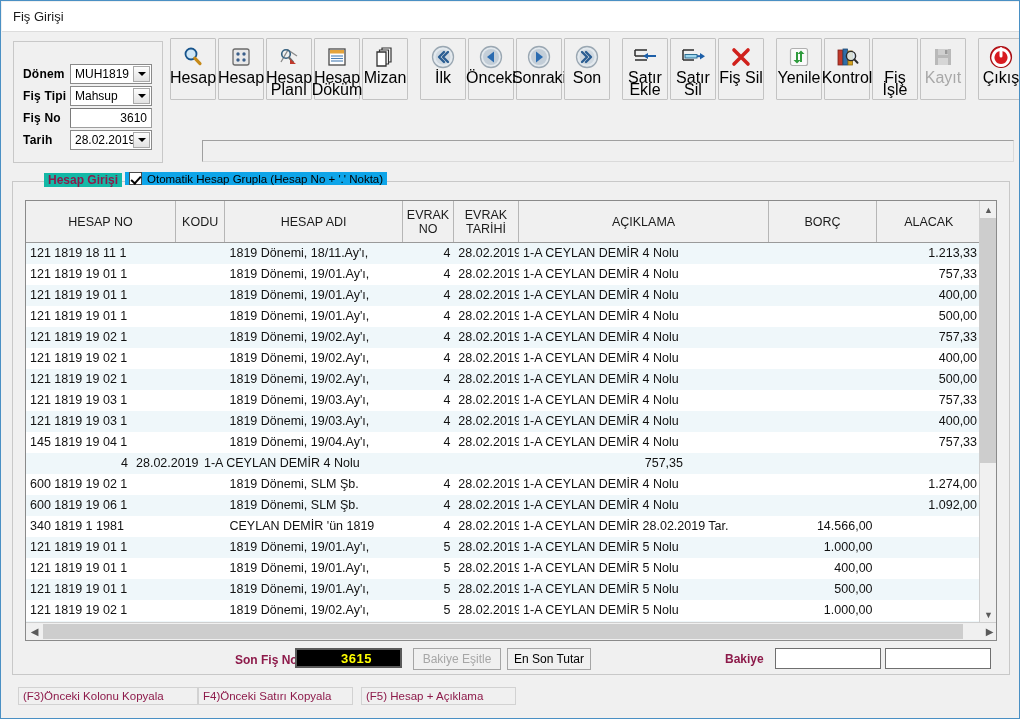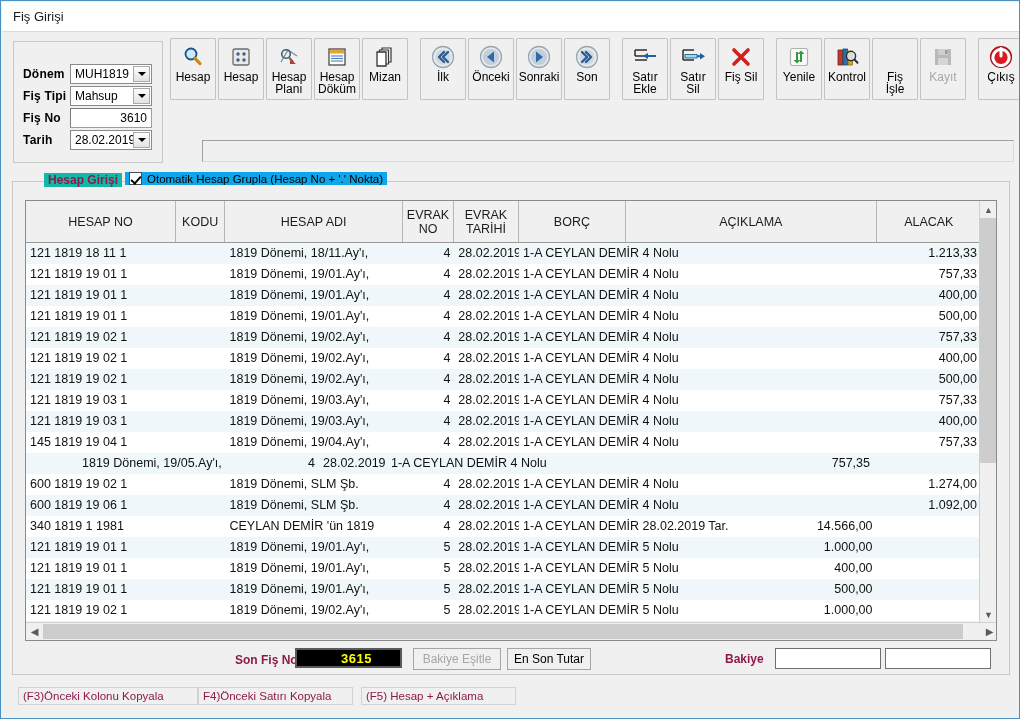--- a/index.html
+++ b/index.html
@@ -91,21 +91,21 @@
     padding-top: 4px;
     cursor: pointer;
     position: relative;
   }
   .tb-btn .ico {
     height: 28px; width: 30px;
     display: flex; align-items: center; justify-content: center;
     margin-bottom: 1px;
   }
   .tb-btn .lbl {
-    font-size: 12px; color: #000;
+    font-size: 16px; color: #000;
     text-align: center; line-height: 11.5px;
     white-space: pre-line;
   }
   .tb-btn.disabled .lbl { color: #a8a8a8; }
   .tb-sep { width: 10px; }
   
   #header-field {
     position: absolute; left: 200px; top: 108px;
     width: 812px; height: 22px;
     background: #f0f0f0;
@@ -571,22 +571,22 @@
 
     <div id="grid">
       <div id="grid-head">
           <div class="th c-hesapno">HESAP NO</div>
           <div class="th c-kodu">KODU</div>
           <div class="th c-hesapadi">HESAP ADI</div>
           <div class="th c-evrakno">EVRAK
 NO</div>
           <div class="th c-evraktar">EVRAK
 TARİHİ</div>
+          <div class="th c-aciklama">AÇIKLAMA</div>
           <div class="th c-borc">BORÇ</div>
-          <div class="th c-aciklama">AÇIKLAMA</div>
           <div class="th c-alacak">ALACAK</div>
         </div>
       <div id="grid-body">
           <div class="row odd">
             <div class="td left c-hesapno">121 1819 18 11 1</div>
             <div class="td left c-kodu"></div>
             <div class="td left c-hesapadi">1819 Dönemi, 18/11.Ay'ı,</div>
             <div class="td right c-evrakno">4</div>
             <div class="td left c-evraktar">28.02.2019</div>
             <div class="td left c-aciklama">1-A CEYLAN DEMİR 4 Nolu</div>
@@ -678,21 +678,20 @@
             <div class="td left c-kodu"></div>
             <div class="td left c-hesapadi">1819 Dönemi, 19/04.Ay'ı,</div>
             <div class="td right c-evrakno">4</div>
             <div class="td left c-evraktar">28.02.2019</div>
             <div class="td left c-aciklama">1-A CEYLAN DEMİR 4 Nolu</div>
             <div class="td right c-borc"></div>
             <div class="td right c-alacak">757,33</div>
           </div>
           <div class="row odd">
             <div class="td left c-kodu"></div>
-            <div class="td left c-hesapadi">1819 Dönemi, 19/05.Ay'ı,</div>
             <div class="td right c-evrakno">4</div>
             <div class="td left c-evraktar">28.02.2019</div>
             <div class="td left c-aciklama">1-A CEYLAN DEMİR 4 Nolu</div>
             <div class="td right c-borc"></div>
             <div class="td right c-alacak">757,35</div>
           </div>
           <div class="row even">
             <div class="td left c-hesapno">600 1819 19 02 1</div>
             <div class="td left c-kodu"></div>
             <div class="td left c-hesapadi">1819 Dönemi, SLM Şb.</div>

